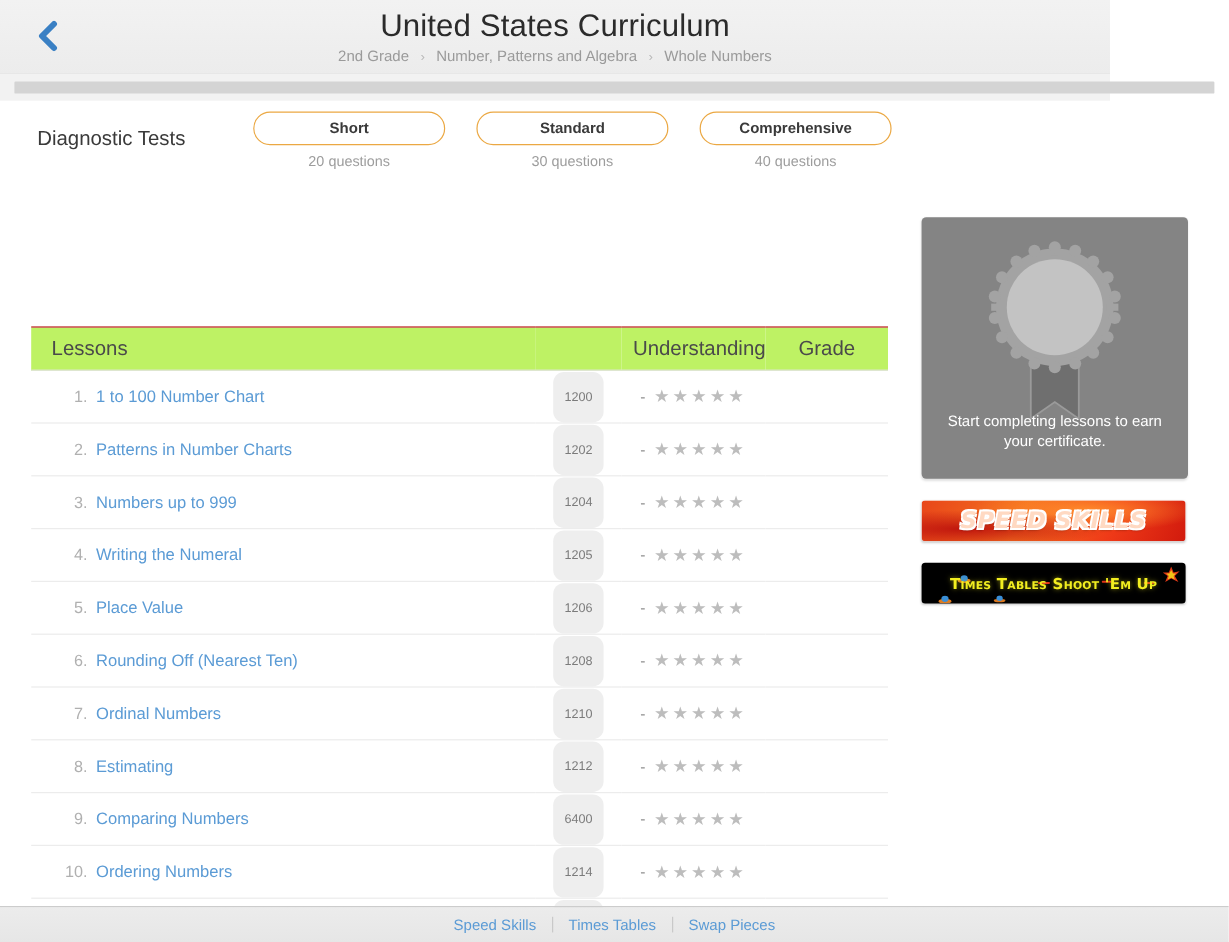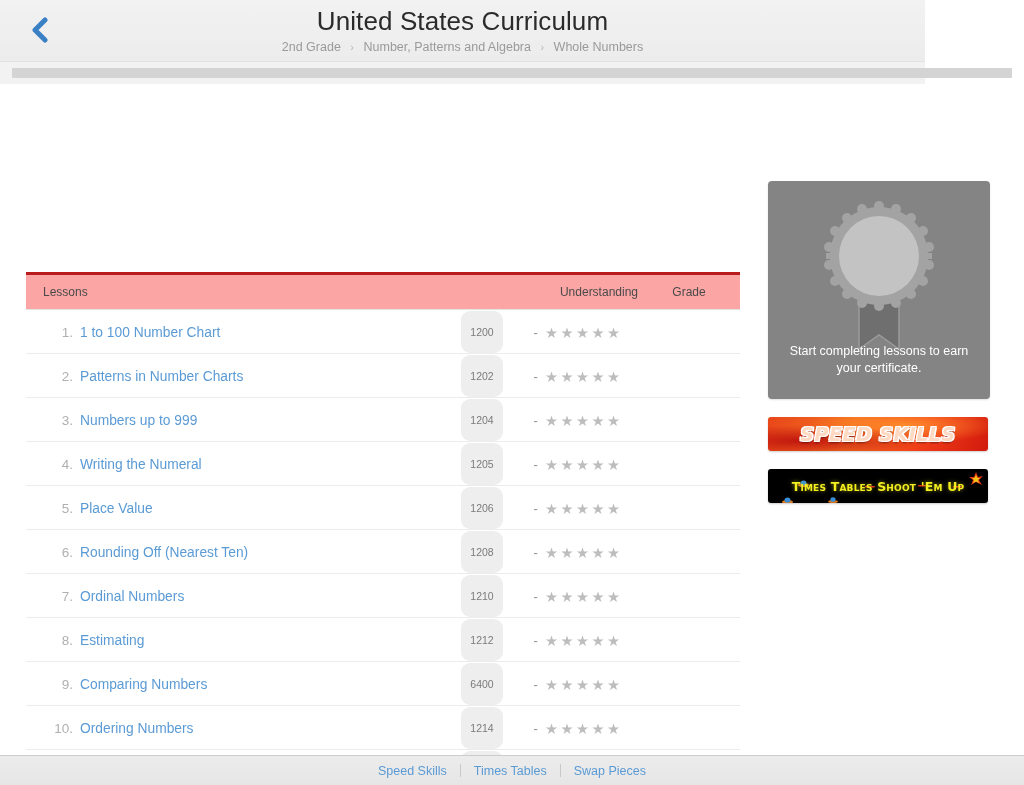--- a/index.html
+++ b/index.html
@@ -108,25 +108,25 @@
   }
 
   
   .lessons-table {
     position: absolute;
     left: 26px; top: 188px;
     width: 714px;
     border-collapse: collapse;
   }
   .lessons-table thead th {
-    background: #fca5a5;
-    border-top: 3px solid #b91c1c;
+    background: #bef264;
+    border-top: 1px solid #b91c1c;
     border-bottom: 1px solid #e3e3e3;
     height: 36px;
-    font-size: 12px;
+    font-size: 17px;
     font-weight: 400;
     color: #4a4a4a;
   }
   th.col-lessons { text-align: left; padding-left: 17px; width: 420px; }
   th.col-code { width: 72px; }
   th.col-understanding { text-align: right; width: 120px; }
   th.col-grade { text-align: center; width: 102px; }
 
   .lessons-table tbody tr { height: 44px; }
   .lessons-table tbody td {
@@ -289,20 +289,38 @@
       </div>
     </div>
   </div>
 
   <div class="scroll-strip">
     <div class="scroll-thumb"></div>
   </div>
 
   <div class="body-area">
 
+    <div class="diag-row">
+      <div class="diag-label">Diagnostic Tests</div>
+
+      <div class="test-btn-wrap short">
+        <div class="test-btn">Short</div>
+        <div class="test-sub">20 questions</div>
+      </div>
+
+      <div class="test-btn-wrap standard">
+        <div class="test-btn">Standard</div>
+        <div class="test-sub">30 questions</div>
+      </div>
+
+      <div class="test-btn-wrap comprehensive">
+        <div class="test-btn">Comprehensive</div>
+        <div class="test-sub">40 questions</div>
+      </div>
+    </div>
 
     <table class="lessons-table">
       <thead>
         <tr>
           <th class="col-lessons">Lessons</th>
           <th class="col-code"></th>
           <th class="col-understanding">Understanding</th>
           <th class="col-grade">Grade</th>
         </tr>
       </thead>

